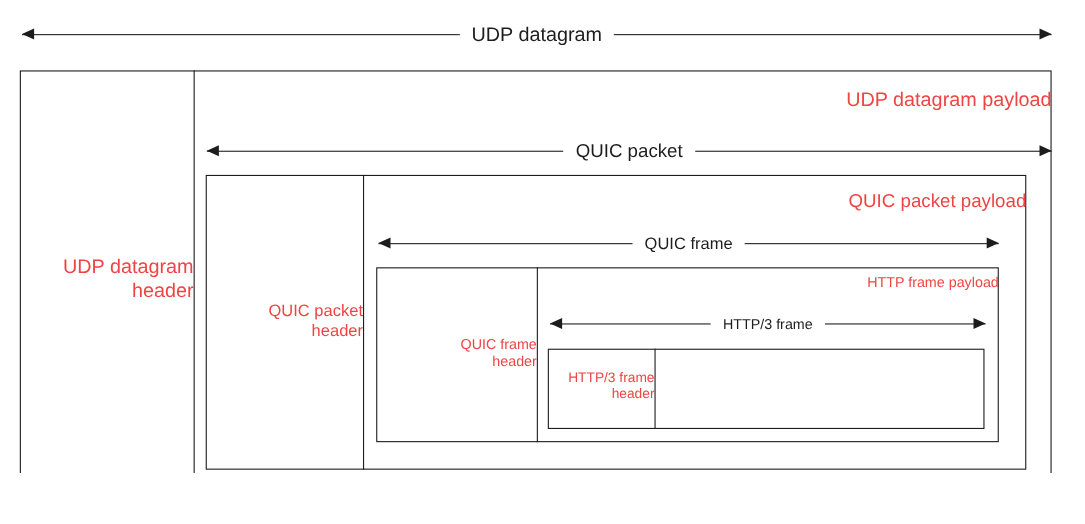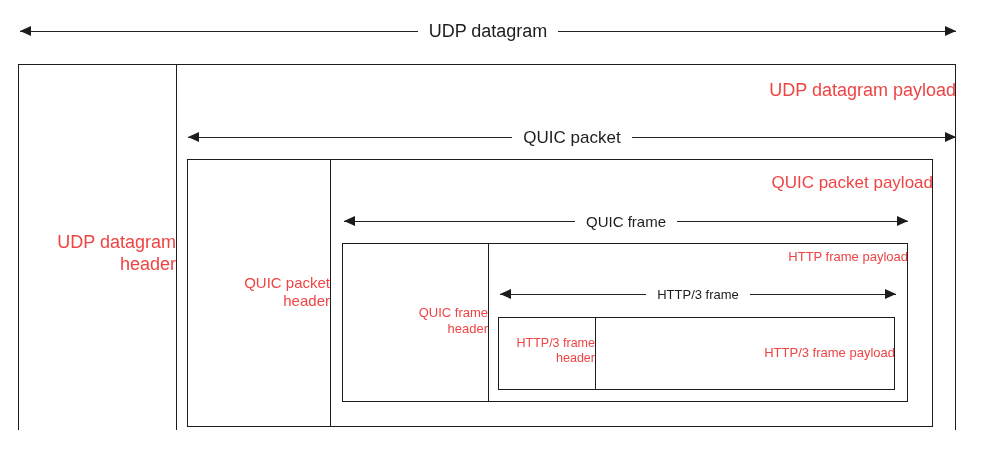--- a/index.html
+++ b/index.html
@@ -151,15 +151,14 @@
     <div class="cap">HTTP/3 frame</div>
     <div class="seg right"></div>
   </div>
 
   <div class="box" style="left:498px; top:317px; width:397px; height:73px;"></div>
   <div class="vdiv" style="left:595px; top:317px; height:73px;"></div>
 
   <div class="lbl lbl-xs" style="left:496px; top:336px; width:99px;">HTTP/3 frame
 header</div>
 
-  <div class="lbl lbl-sm" style="left:595px; top:345px; width:300px;">HTTP/3 frame payload</div>
 
 </div>
 
 </body></html>

